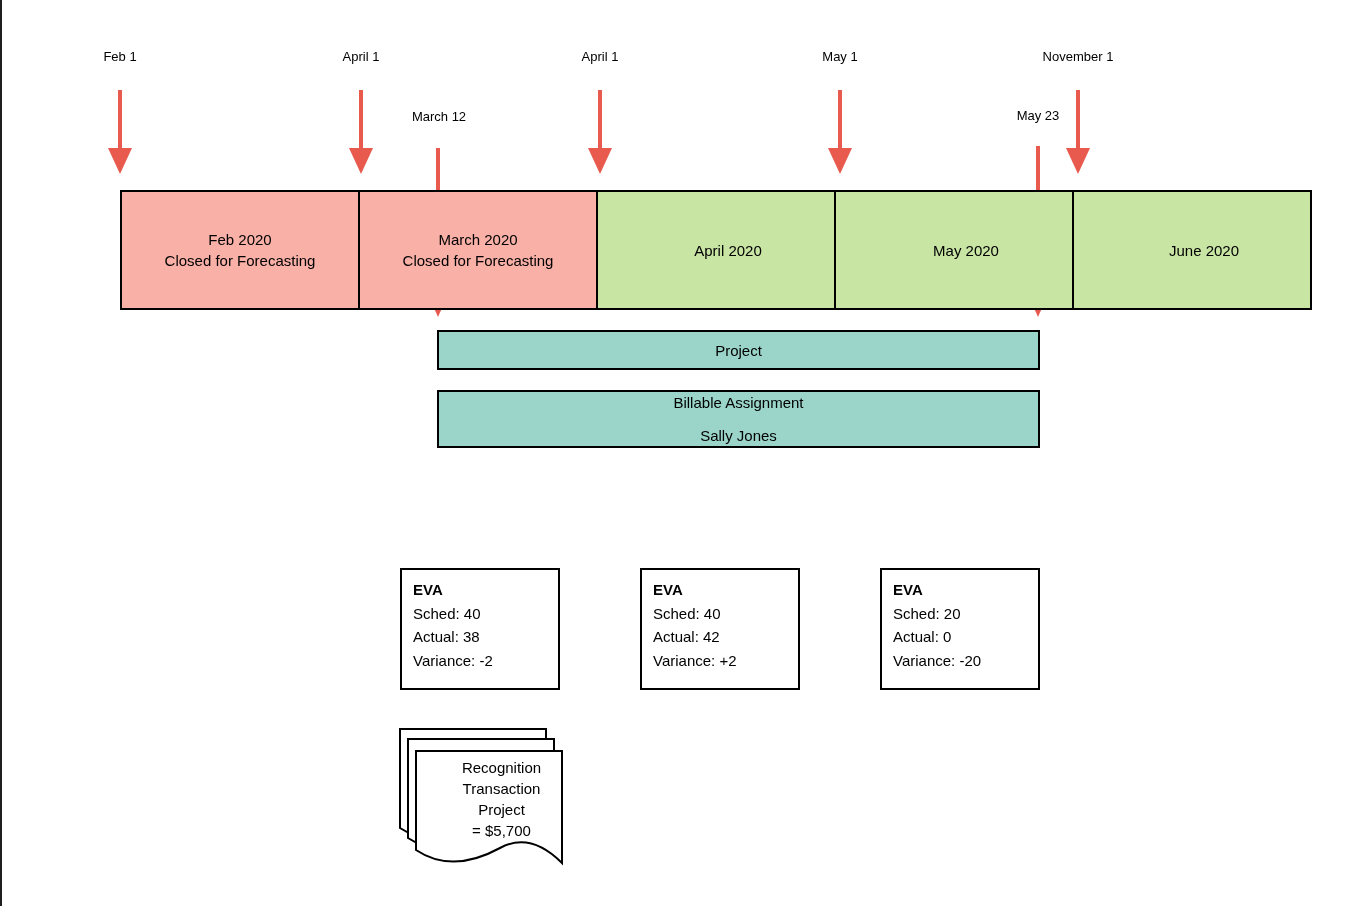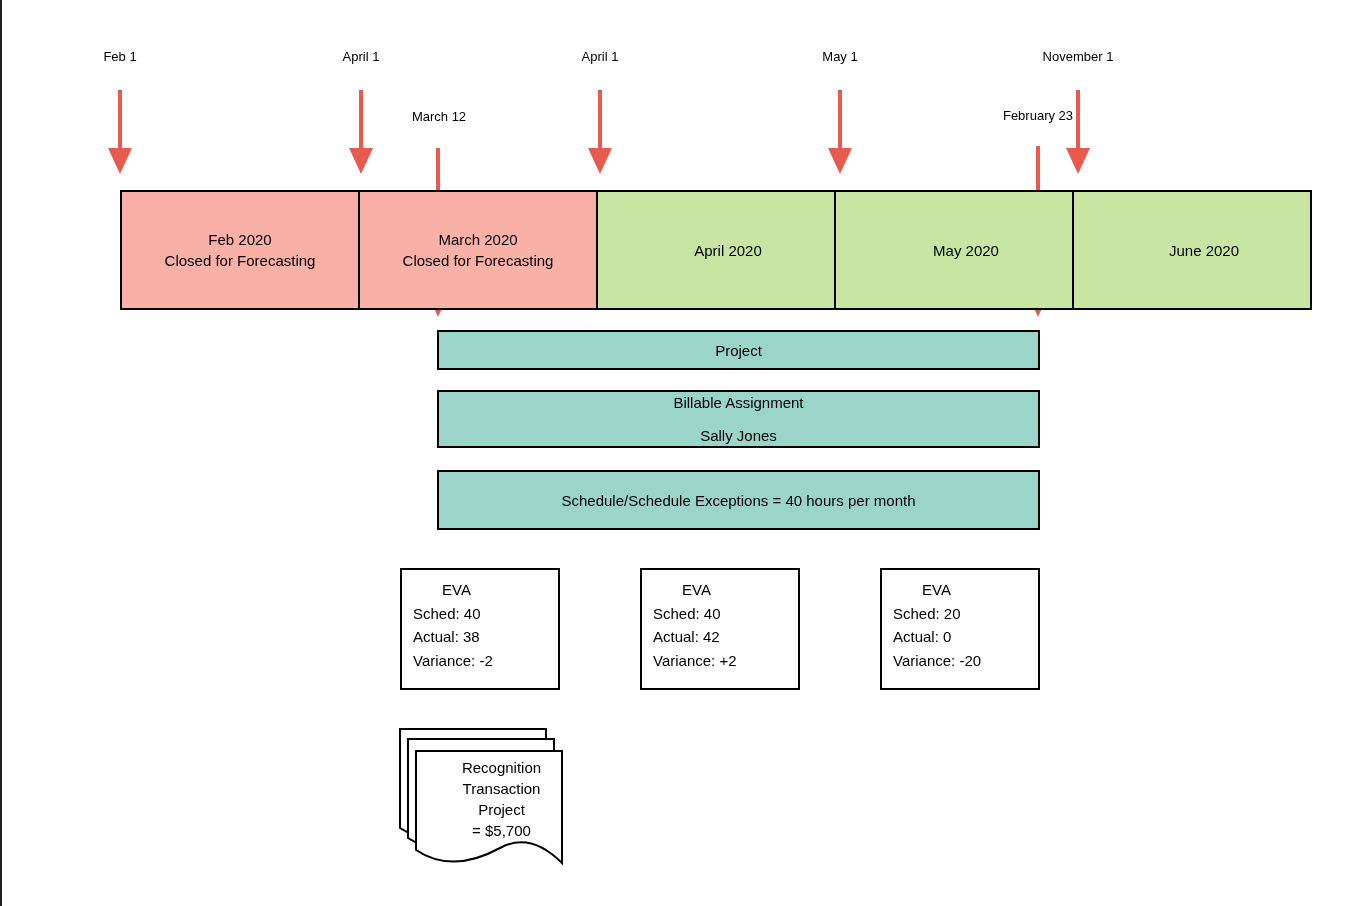--- a/index.html
+++ b/index.html
@@ -37,21 +37,21 @@
   }
   .band.b1 { top: 330px; height: 40px; }
   .band.b2 { top: 390px; height: 58px; justify-content: space-between; }
   .band.b3 { top: 470px; height: 60px; }
 
   .eva {
     position: absolute; top: 568px; width: 160px; height: 122px;
     border: 2px solid #000; background: #fff;
     padding: 8px 11px; font-size: 15px; line-height: 23.5px;
   }
-  .eva .eva-title { font-weight: normal; margin-left: 29px; }
+  .eva .eva-title { font-weight: bold; }
   .eva.e1 { left: 400px; } .eva.e2 { left: 640px; } .eva.e3 { left: 880px; }
 
   .docstack { position: absolute; left: 399px; top: 728px; }
   .docpage { fill: #fff; stroke: #000; stroke-width: 2; }
   .doc-text {
     position: absolute; left: 415px; top: 757px; width: 173px;
     text-align: center; font-size: 15px; line-height: 21px;
   }
 </style>
 </head>
@@ -60,21 +60,21 @@
 <div class="canvas">
 
   <div class="edge-line"></div>
 
   <div class="marker-label" style="left:120px; top:48px">Feb 1</div>
   <div class="marker-label" style="left:361px; top:48px">April 1</div>
   <div class="marker-label" style="left:600px; top:48px">April 1</div>
   <div class="marker-label" style="left:840px; top:48px">May 1</div>
   <div class="marker-label" style="left:1078px; top:48px">November 1</div>
   <div class="marker-label" style="left:439px; top:108px">March 12</div>
-  <div class="marker-label" style="left:1038px; top:107px">February 23</div>
+  <div class="marker-label" style="left:1038px; top:107px">May 23</div>
 
   <svg class="arrows" width="1360" height="906" viewBox="0 0 1360 906">
     <g>
       <line class="arrow-shaft" x1="120" y1="90" x2="120" y2="150"></line>
       <polygon class="arrow-head" points="108,148 132,148 120,174"></polygon>
     </g>
     <g>
       <line class="arrow-shaft" x1="361" y1="90" x2="361" y2="150"></line>
       <polygon class="arrow-head" points="349,148 373,148 361,174"></polygon>
     </g>
@@ -123,23 +123,20 @@
     </div>
   </div>
 
   <div class="band b1">
     <div>Project</div>
   </div>
   <div class="band b2">
     <div>Billable Assignment</div>
     <div>Sally Jones</div>
   </div>
-  <div class="band b3">
-    <div>Schedule/Schedule Exceptions = 40 hours per month</div>
-  </div>
 
   <div class="eva e1">
     <div class="eva-title">EVA</div>
     <div>Sched: 40</div>
     <div>Actual: 38</div>
     <div>Variance: -2</div>
   </div>
   <div class="eva e2">
     <div class="eva-title">EVA</div>
     <div>Sched: 40</div>

